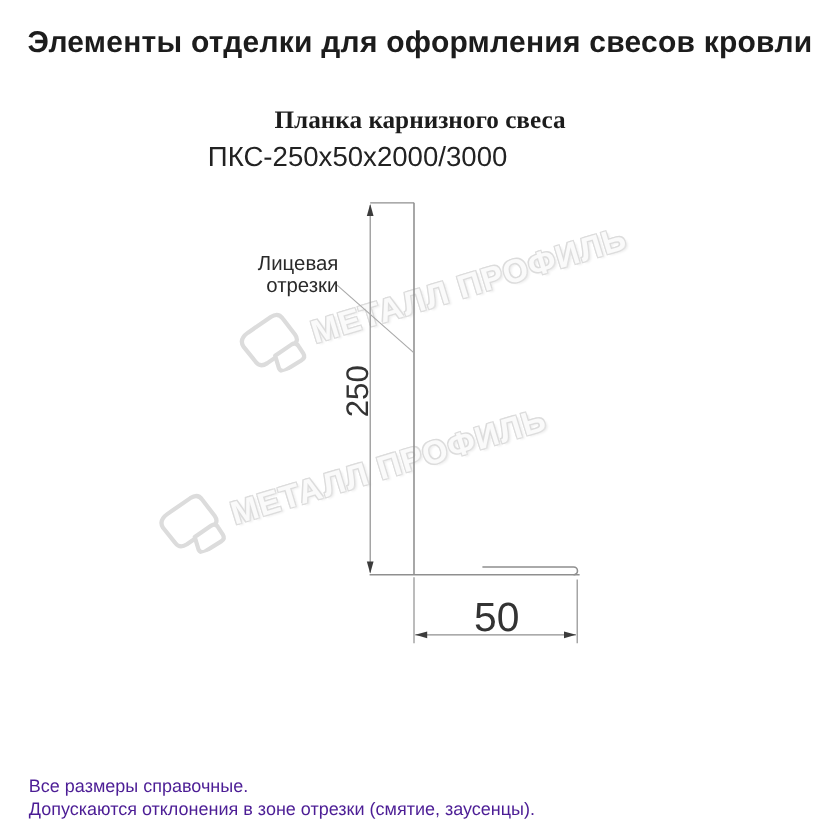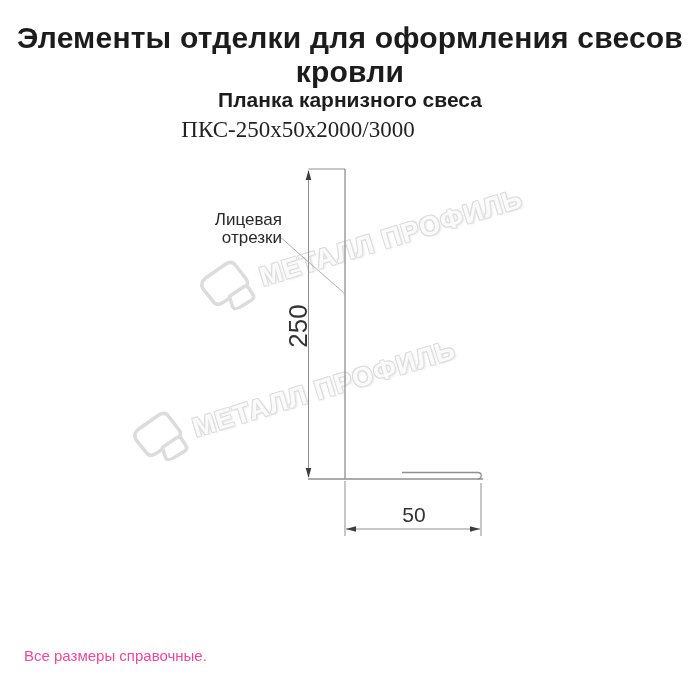--- a/index.html
+++ b/index.html
@@ -2,50 +2,50 @@
 <html><head>
 <meta charset="utf-8">
 <style>
   html,body{margin:0;padding:0;background:#ffffff;}
   body{width:700px;height:700px;position:relative;overflow:hidden;
        font-family:"Liberation Sans", sans-serif;color:#1e1e1e;}
   .abs{position:absolute;}
 
   
   .title{top:21px;left:0;width:700px;text-align:center;
-         font-size:30px;font-weight:bold;letter-spacing:0.2px;color:#1c1c1c;}
+         font-size:25px;font-weight:bold;letter-spacing:0.2px;color:#1c1c1c;}
   .subtitle{top:88px;left:0;width:700px;text-align:center;
-            font-size:21px;font-weight:bold;color:#1c1c1c;}
+            font-size:21px;font-weight:bold;color:#1c1c1c;font-family:Liberation Serif, serif;}
   .model{top:117px;left:0;width:596px;text-align:center;
-         font-size:23px;font-weight:400;color:#222;font-family:Liberation Serif, serif;}
+         font-size:23px;font-weight:400;color:#222;}
 
   
   .wm{display:flex;align-items:center;gap:7px;transform-origin:left center;
       pointer-events:none;z-index:1;}
   .wm-1{left:200px;top:268px;transform:rotate(-17deg);}
   .wm-2{left:133px;top:419px;transform:rotate(-17deg);}
   .wm-text{font-size:27px;font-weight:bold;letter-spacing:1px;
            color:#fafafa;
            text-shadow:-1px -1px 0 #dcdcdc, 1px -1px 0 #dcdcdc,
                        -1px 1px 0 #dcdcdc, 1px 1px 0 #e2e2e2, 2px 2px 2px #eeeeee;
            white-space:nowrap;}
 
   
   .drawing{left:0;top:0;z-index:2;}
   .face-label{left:204px;top:211px;width:78px;text-align:right;
               font-size:17px;line-height:18px;color:#2a2a2a;z-index:3;}
   .dim-250{left:270px;top:312px;width:56px;height:28px;line-height:28px;
            text-align:center;font-size:26px;color:#333;
            transform:rotate(-90deg);z-index:3;}
   .dim-50{left:386px;top:501px;width:56px;height:28px;line-height:28px;
-          text-align:center;font-size:21px;color:#333;z-index:3;}
+          text-align:center;font-size:34px;color:#333;z-index:3;}
 
   
   .footnotes{left:24px;top:646px;width:600px;font-size:15px;
-             line-height:19px;color:#ec4899;z-index:3;}
+             line-height:19px;color:#4c1d95;z-index:3;}
 </style>
 </head>
 <body>
 
 <div class="abs title">Элементы отделки для оформления свесов кровли</div>
 <div class="abs subtitle">Планка карнизного свеса</div>
 <div class="abs model">ПКС-250х50х2000/3000</div>
 
 <div class="abs wm wm-1">
   <span>
@@ -91,13 +91,14 @@
 
 <div class="abs face-label">
   <span style="display:block">Лицевая</span>
   <span style="display:block">отрезки</span>
 </div>
 <div class="abs dim-250">250</div>
 <div class="abs dim-50">50</div>
 
 <div class="abs footnotes">
   <div>Все размеры справочные.</div>
+  <div>Допускаются отклонения в зоне отрезки (смятие, заусенцы).</div>
 </div>
 
 </body></html>

